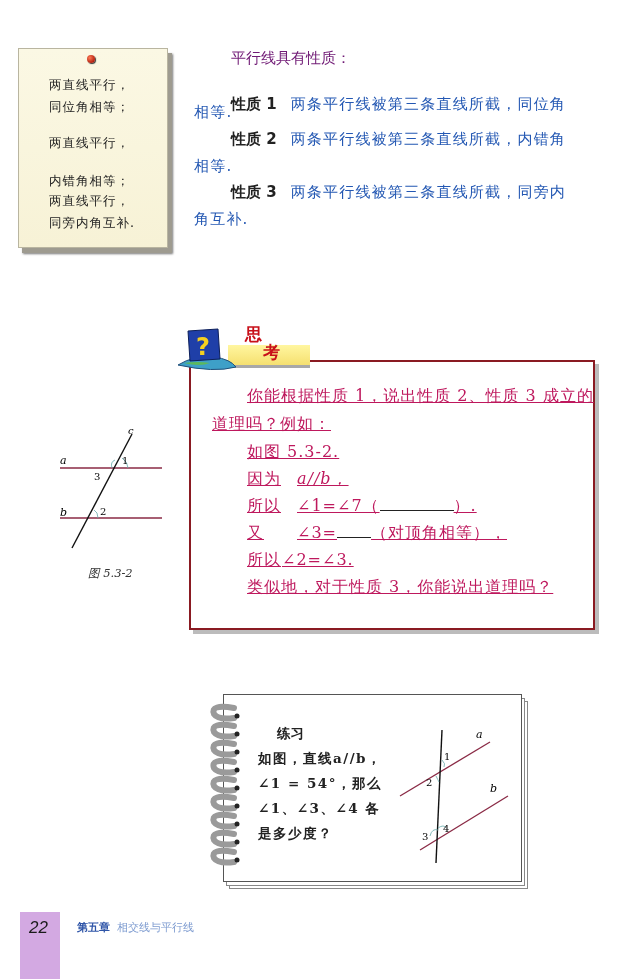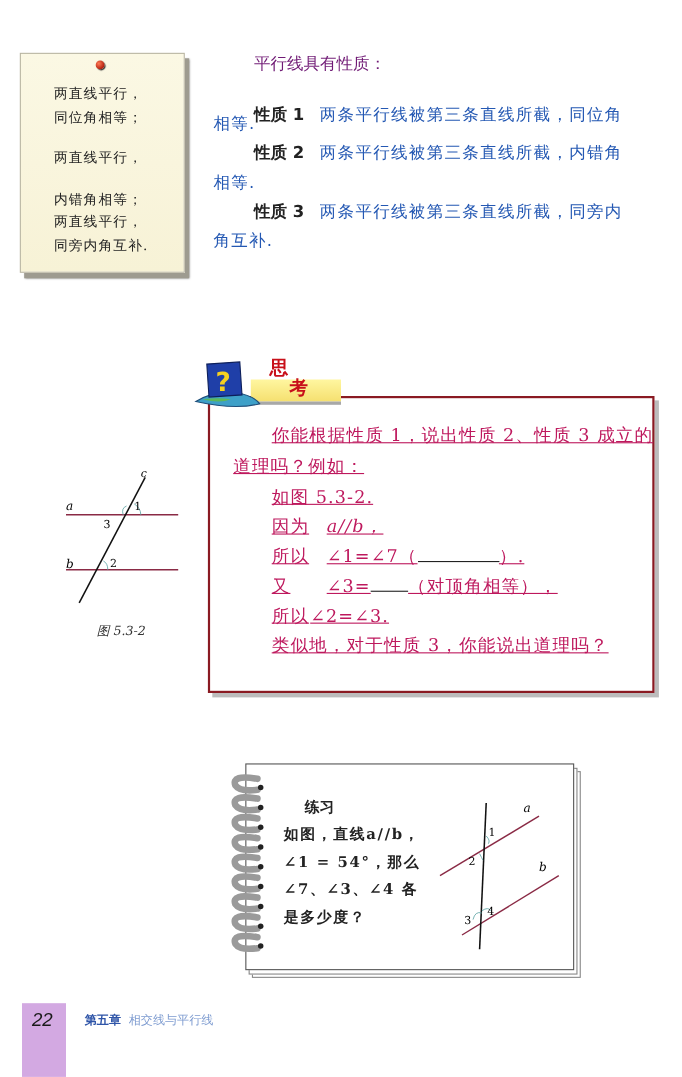--- a/index.html
+++ b/index.html
@@ -180,21 +180,21 @@
       <circle cx="33" cy="106" r="2.5"></circle>
     <circle cx="33" cy="124" r="2.5"></circle>
       <circle cx="33" cy="142" r="2.5"></circle>
       <circle cx="33" cy="160" r="2.5"></circle>
   </g>
 </svg>
 
 <div class="abs ex-title">练习</div>
 <div class="abs ex-line" style="top:750px">如图，直线a//b，</div>
 <div class="abs ex-line" style="top:775px">∠1 = 54°，那么</div>
-<div class="abs ex-line" style="top:800px">∠7、∠3、∠4 各</div>
+<div class="abs ex-line" style="top:800px">∠1、∠3、∠4 各</div>
 <div class="abs ex-line" style="top:825px">是多少度？</div>
 
 <svg class="abs" style="left:390px; top:720px" width="130" height="150" viewBox="0 0 130 150">
   <line x1="10" y1="76" x2="100" y2="22" stroke="#8a2a45" stroke-width="1.3"></line>
   <line x1="30" y1="130" x2="118" y2="76" stroke="#8a2a45" stroke-width="1.3"></line>
   <line x1="52" y1="10" x2="46" y2="143" stroke="#111" stroke-width="1.4"></line>
   <path d="M52 40 Q56 44 54 47" fill="none" stroke="#6aa" stroke-width="0.8"></path>
   <path d="M46 56 Q48 60 49 62" fill="none" stroke="#6aa" stroke-width="0.8"></path>
   <path d="M40 116 Q42 108 48 110" fill="none" stroke="#6aa" stroke-width="0.8"></path>
   <path d="M48 108 Q54 104 56 108" fill="none" stroke="#6aa" stroke-width="0.8"></path>

